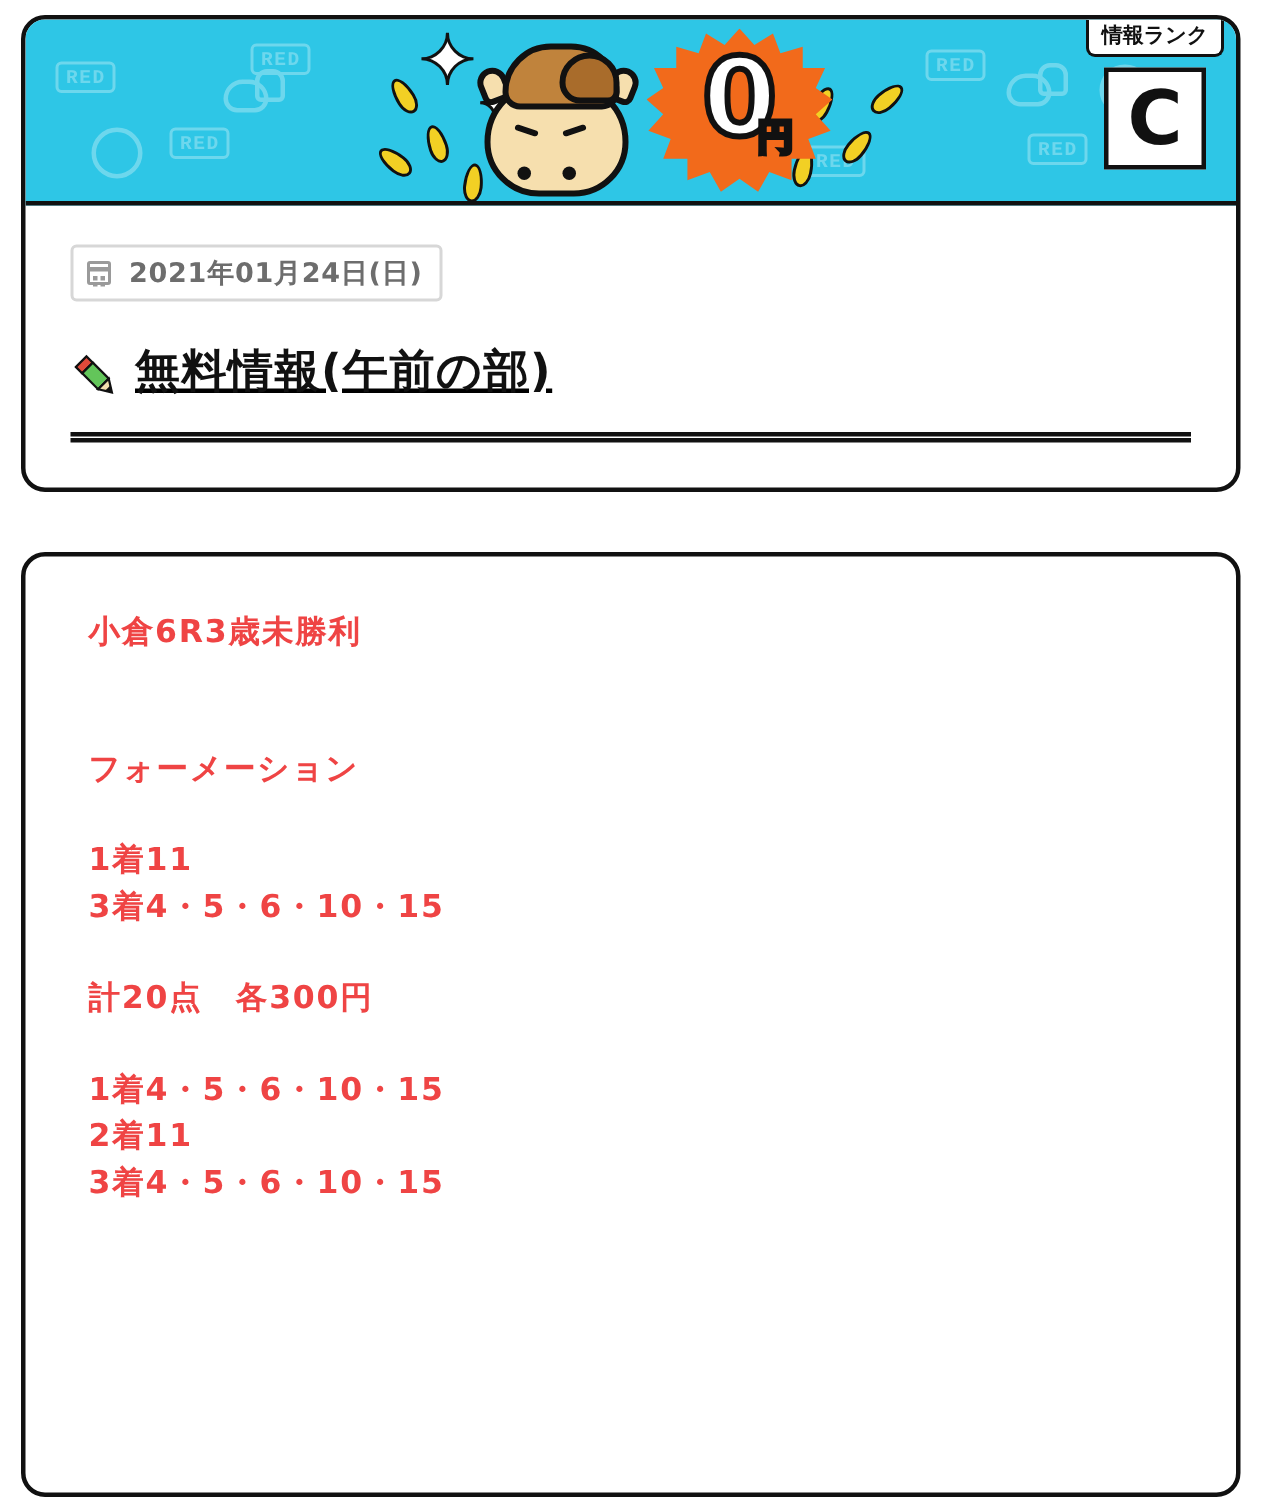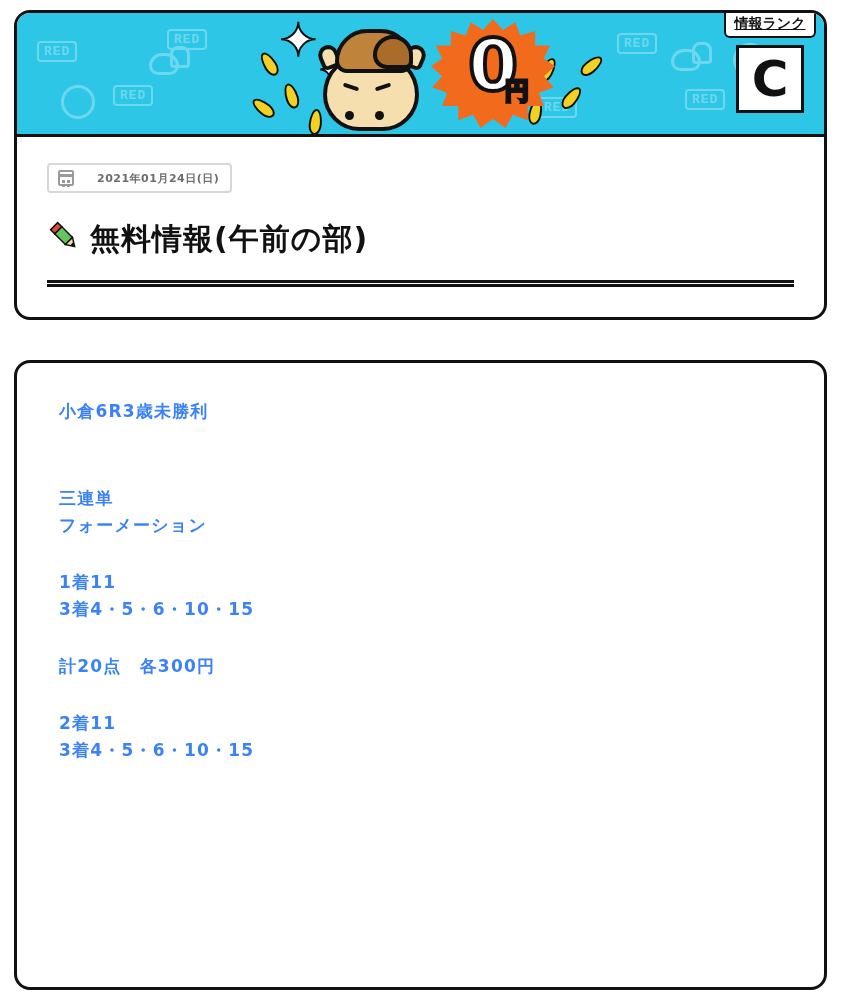--- a/index.html
+++ b/index.html
@@ -225,21 +225,20 @@
   .rank-label {
     background: #ffffff;
     border: 2px solid #111111;
     border-top: none;
     border-radius: 0 0 6px 6px;
     font-size: 14px;
     font-weight: bold;
     color: #111111;
     padding: 2px 4px 3px 4px;
     letter-spacing: 0px;
-    text-decoration: underline;
   }
   .rank-box {
     margin: 7px auto 0 auto;
     width: 68px;
     height: 68px;
     background: #ffffff;
     border: 3px solid #111111;
     display: flex;
     align-items: center;
     justify-content: center;
@@ -249,25 +248,25 @@
     color: #111111;
   }
 
   
   .card1-body {
     padding: 26px 30px 30px 30px;
   }
   .date-chip {
     display: inline-flex;
     align-items: center;
-    gap: 23px;
+    gap: 12px;
     border: 2px solid #d7d7d7;
     border-radius: 4px;
     padding: 5px 11px 5px 9px;
-    font-size: 11px;
+    font-size: 18px;
     font-weight: bold;
     color: #6d6d6d;
     letter-spacing: 0.5px;
   }
   .cal-icon {
     width: 16px;
     height: 16px;
     border: 2px solid #9a9a9a;
     border-radius: 2px;
     position: relative;
@@ -287,23 +286,24 @@
     left: 2px;
     top: 8px;
     width: 3px;
     height: 3px;
     box-shadow: 0 0 0 0 #9a9a9a, 5px 0 0 0 #9a9a9a, 0 4px 0 0 #9a9a9a, 5px 4px 0 0 #9a9a9a;
     background: #9a9a9a;
   }
 
   .title-row {
     display: flex;
-    align-items: flex-start;
+    align-items: flex-end;
     gap: 9px;
     margin-top: 26px;
+    text-decoration: underline;
   }
   .pencil {
     position: relative;
     width: 34px;
     height: 34px;
     flex: 0 0 auto;
     transform: rotate(0deg);
   }
   .title-text {
     font-size: 30px;
@@ -322,23 +322,23 @@
   
   .card2 {
     margin-top: 40px;
     border: 3px solid #111111;
     border-radius: 16px;
     background: #ffffff;
     padding: 40px 42px 40px 42px;
     min-height: 630px;
   }
   .info-line {
-    font-size: 17px;
+    font-size: 21px;
     line-height: 1.0;
-    color: #3b82f6;
+    color: #ef4444;
     letter-spacing: 1.2px;
     font-weight: bold;
     margin: 0 0 10px 0;
     white-space: pre;
   }
   .info-line.blank {
     height: 20px;
     margin: 0 0 10px 0;
   }
 </style>
@@ -423,27 +423,27 @@
 
       <div class="double-rule"></div>
     </div>
   </div>
 
   <div class="card2">
     <div>
       <p class="info-line">小倉6R3歳未勝利</p>
       <p class="info-line blank"></p>
       <p class="info-line blank"></p>
-      <p class="info-line">三連単</p>
       <p class="info-line">フォーメーション</p>
       <p class="info-line blank"></p>
       <p class="info-line">1着11</p>
       <p class="info-line">3着4・5・6・10・15</p>
       <p class="info-line blank"></p>
       <p class="info-line">計20点　各300円</p>
       <p class="info-line blank"></p>
+      <p class="info-line">1着4・5・6・10・15</p>
       <p class="info-line">2着11</p>
       <p class="info-line">3着4・5・6・10・15</p>
       <p class="info-line blank"></p>
     </div>
   </div>
 
 </div>
 
 </body></html>

